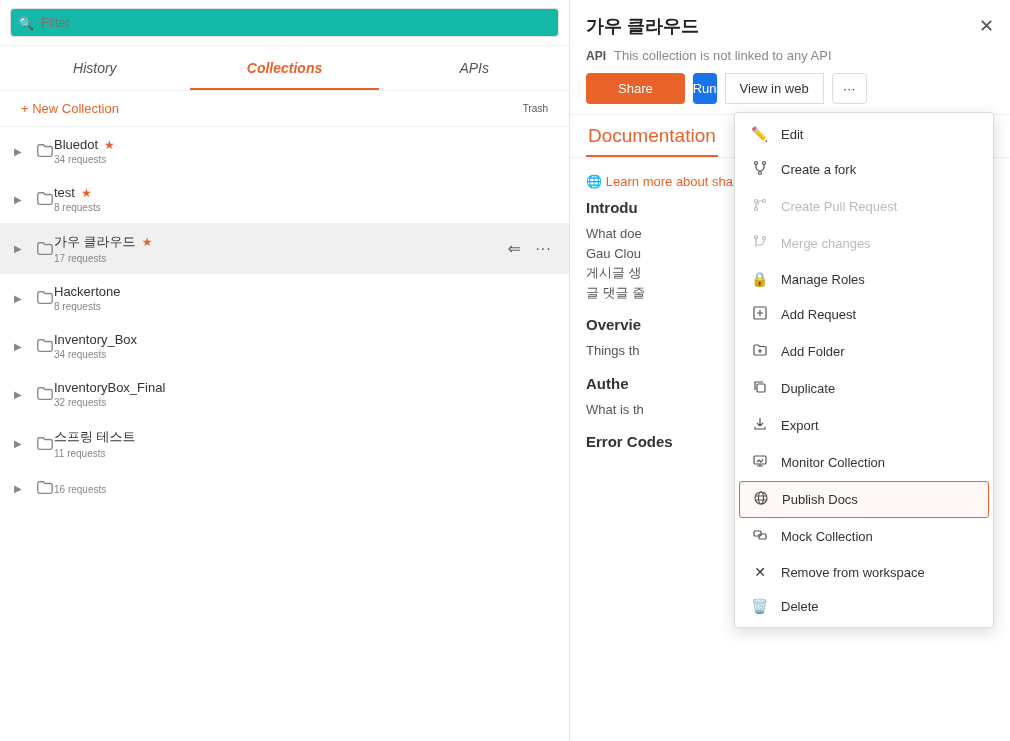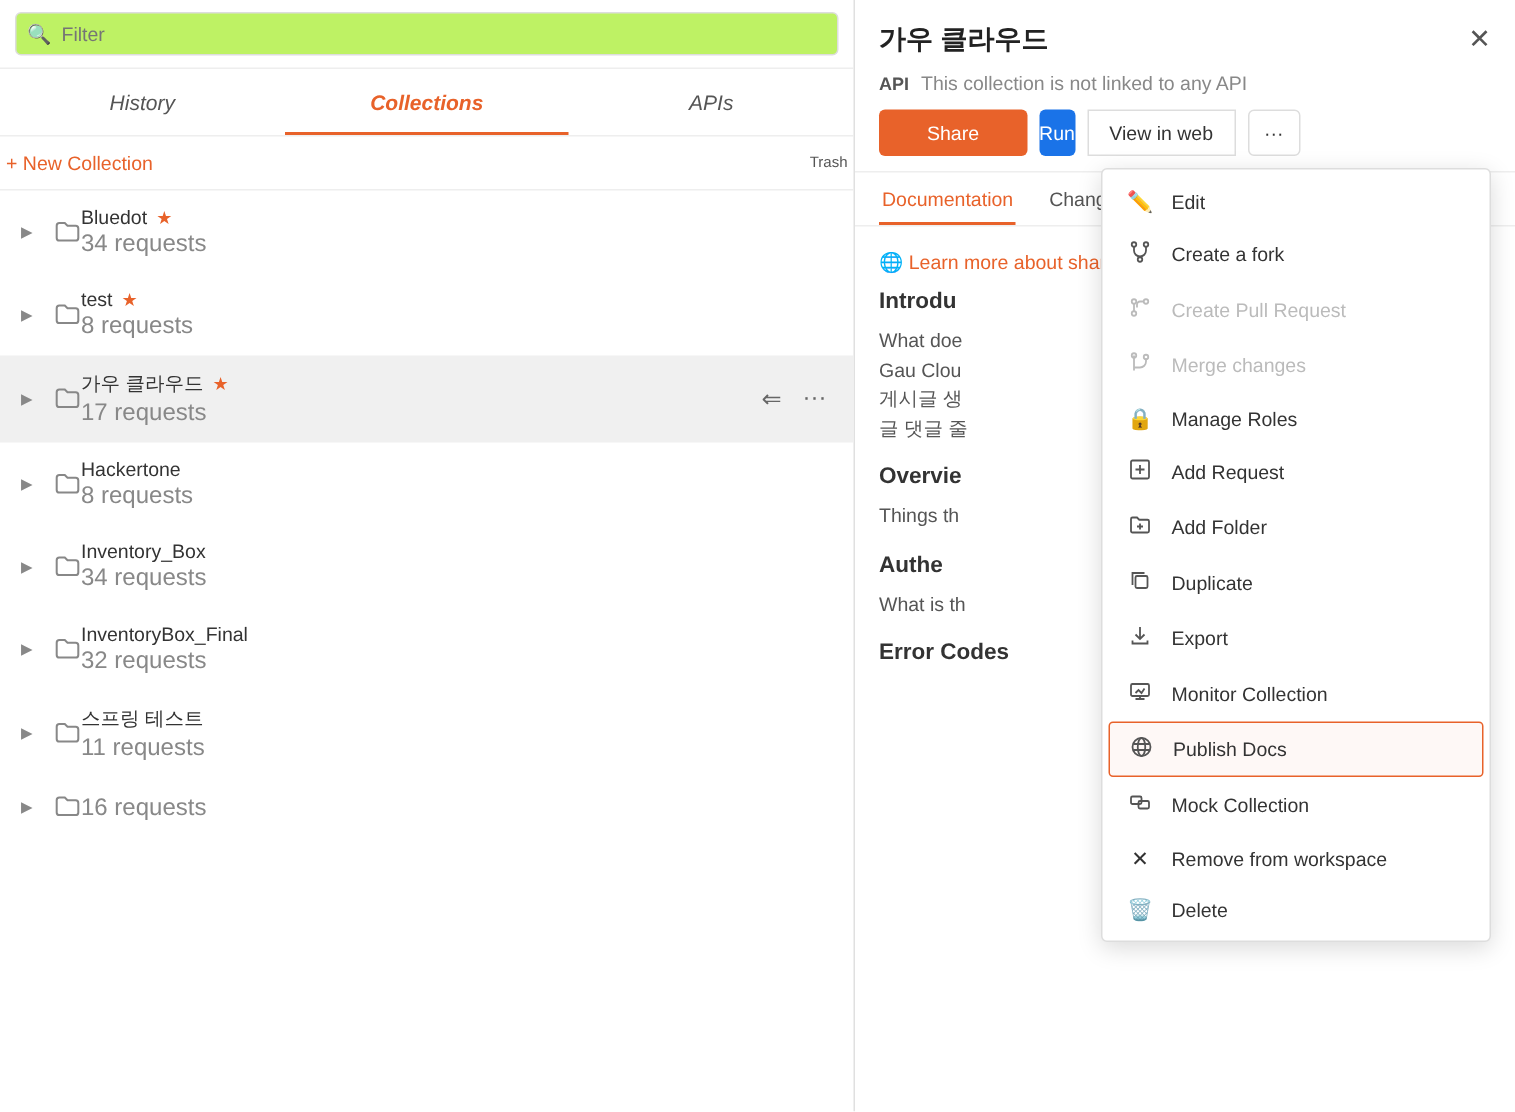--- a/index.html
+++ b/index.html
@@ -18,21 +18,21 @@
       padding: 8px 10px;
       border-bottom: 1px solid #eee;
     }
     .search-bar input {
       width: 100%;
       padding: 6px 10px 6px 30px;
       border: 1px solid #ddd;
       border-radius: 4px;
       font-size: 13px;
       outline: none;
-      background: #bef264;
+      background: #14b8a6;
     }
     .search-wrapper {
       position: relative;
     }
     .search-wrapper .search-icon-svg {
       position: absolute;
       left: 8px;
       top: 50%;
       transform: translateY(-50%);
       color: #999;
@@ -63,21 +63,21 @@
       bottom: 0;
       left: 0; right: 0;
       height: 2px;
       background: #e8622a;
     }
 
     .collections-toolbar {
       display: flex;
       justify-content: space-between;
       align-items: center;
-      padding: 10px 4px;
+      padding: 10px 21px;
       border-bottom: 1px solid #eee;
     }
     .new-collection-btn {
       color: #e8622a;
       font-size: 13px;
       font-weight: 500;
       cursor: pointer;
       background: none;
       border: none;
     }
@@ -114,21 +114,21 @@
       flex: 1;
     }
     .collection-item .name {
       font-size: 13px;
       color: #333;
       display: flex;
       align-items: center;
       gap: 6px;
     }
     .collection-item .requests {
-      font-size: 16px;
+      font-size: 10px;
       color: #888;
       margin-top: 2px;
     }
     .star { color: #e8622a; font-size: 12px; }
 
     .active-actions {
       display: flex;
       gap: 6px;
       align-items: center;
     }
@@ -229,21 +229,21 @@
       cursor: pointer;
     }
 
     .doc-tabs {
       display: flex;
       border-bottom: 1px solid #eee;
       padding: 0 16px;
     }
     .doc-tab {
       padding: 10px 2px;
-      font-size: 13px;
+      font-size: 19px;
       cursor: pointer;
       color: #555;
       margin-right: 20px;
       position: relative;
     }
     .doc-tab.active {
       color: #e8622a;
       font-weight: 500;
     }
     .doc-tab.active::after {

